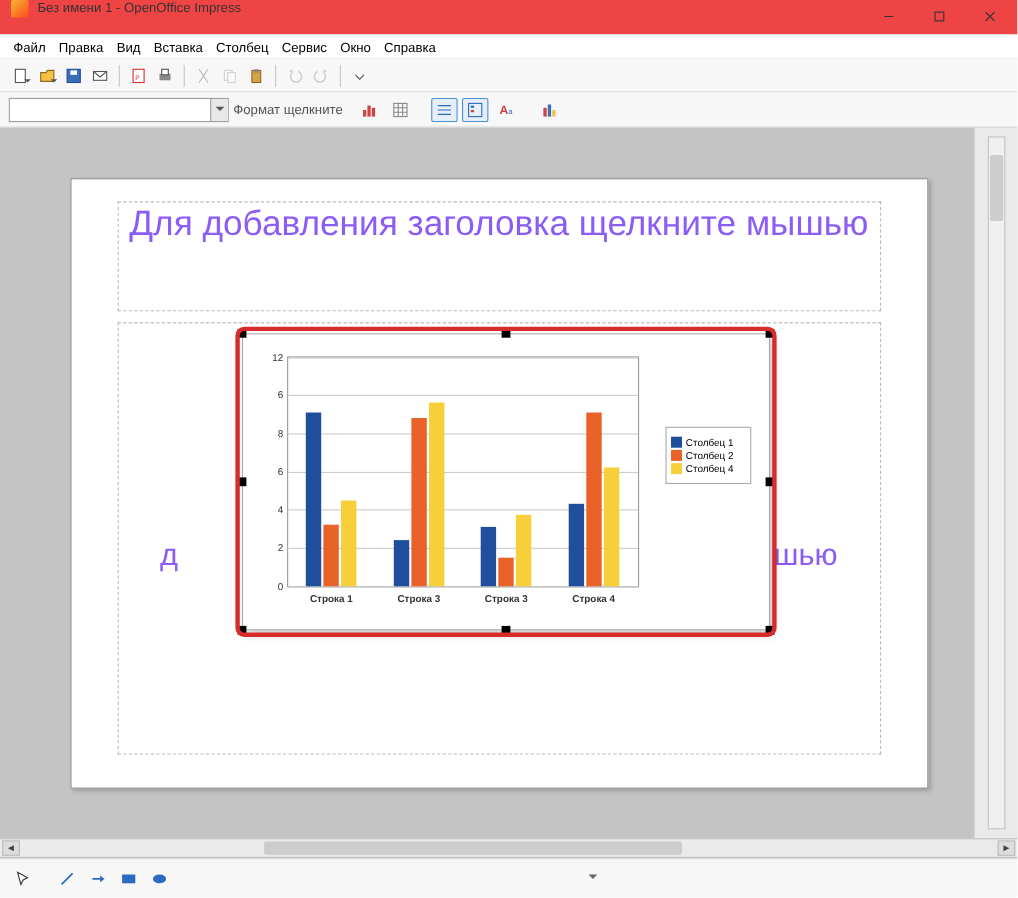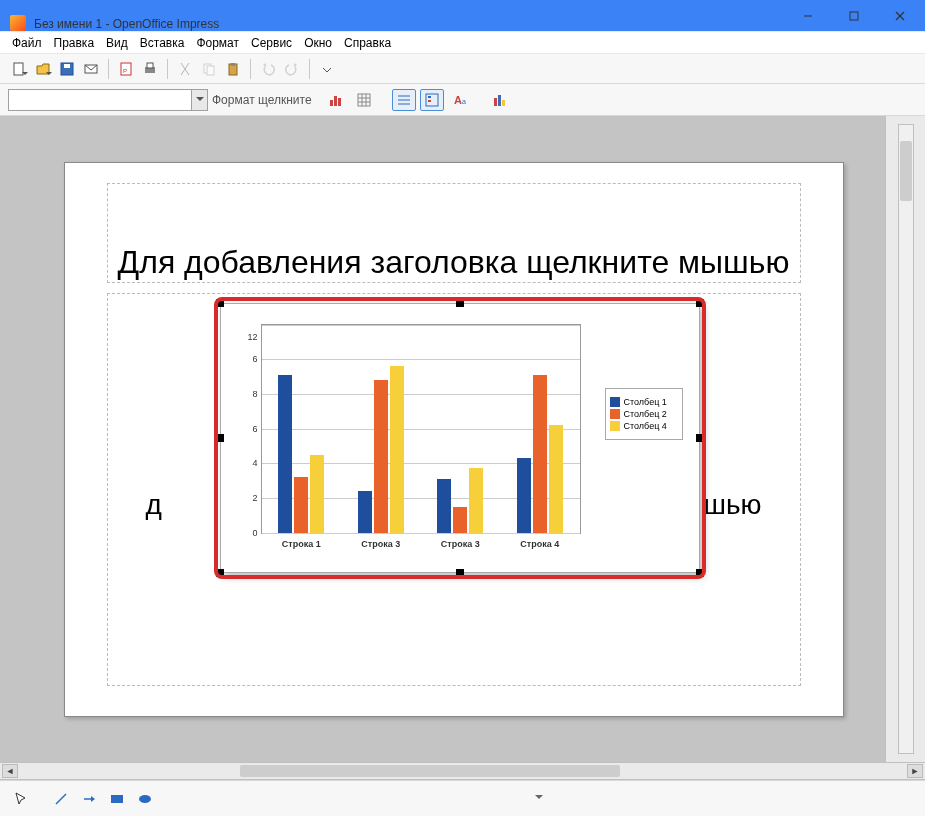--- a/index.html
+++ b/index.html
@@ -1,19 +1,19 @@
 <!DOCTYPE html>
 <html><head>
 <meta charset="utf-8">
 <style>
 * { box-sizing: border-box; margin: 0; padding: 0; }
 body { font-family: "Segoe UI", Tahoma, sans-serif; font-size: 12px; background: #fff; width: 925px; height: 816px; overflow: hidden; position: relative; }
 
 
-.titlebar { height: 32px; background: #3b82f6; display: flex; align-items: flex-end; padding: 0 2px 0 10px; border-bottom: 1px solid #e8e8e8; }
+.titlebar { height: 32px; background: #ef4444; display: flex; align-items: flex-start; padding: 0 2px 0 10px; border-bottom: 1px solid #e8e8e8; }
 .titlebar .app-icon { width: 16px; height: 16px; margin-right: 8px; background: linear-gradient(135deg,#f7b733,#fc4a1a); border-radius: 2px; }
 .titlebar .title { flex: 1; color: #333; font-size: 12px; }
 .titlebar .win-controls { display: flex; }
 .titlebar .win-btn { width: 46px; height: 30px; display: flex; align-items: center; justify-content: center; color: #333; }
 
 
 .menubar { height: 22px; background: #fff; display: flex; align-items: center; padding: 0 6px; border-bottom: 1px solid #e8e8e8; }
 .menubar .menu-item { padding: 2px 6px; cursor: default; }
 
 
@@ -33,21 +33,21 @@
 
 
 .workspace { position: absolute; left: 0; top: 116px; right: 0; bottom: 54px; background: #c4c4c4; overflow: hidden; }
 .right-scrollbar-panel { position: absolute; right: 0; top: 0; width: 40px; bottom: 0; background: #eaeaea; border-left: 1px solid #c0c0c0; }
 .right-scrollbar-panel .sb { position: absolute; left: 12px; top: 8px; width: 16px; bottom: 8px; background: #f0f0f0; border: 1px solid #c0c0c0; }
 .right-scrollbar-panel .sb .thumb { position: absolute; left: 1px; right: 1px; top: 16px; height: 60px; background: #cdcdcd; border-radius: 2px; }
 
 .slide-area { position: absolute; left: 36px; top: 10px; right: 54px; bottom: 10px; display: flex; align-items: center; justify-content: center; }
 .slide { width: 780px; height: 555px; background: #fff; border: 1px solid #888; box-shadow: 2px 2px 4px rgba(0,0,0,0.2); position: relative; }
 
-.placeholder { position: absolute; border: 1px dashed #bbb; display: flex; align-items: flex-end; justify-content: center; text-align: center; color: #000000; font-family: Arial, sans-serif; }
+.placeholder { position: absolute; border: 1px dashed #bbb; display: flex; align-items: flex-start; justify-content: center; text-align: center; color: #8b5cf6; font-family: Arial, sans-serif; }
 .ph-title { left: 42px; top: 20px; right: 42px; height: 100px; font-size: 32px; line-height: 1.2; }
 .ph-content { left: 42px; top: 130px; right: 42px; bottom: 30px; font-size: 28px; }
 .ph-content-text { position: absolute; left: 10px; right: 10px; top: 50%; transform: translateY(-50%); z-index: 0; }
 
 
 .chart-object { position: absolute; left: 155px; top: 140px; width: 480px; height: 270px; z-index: 2; }
 .red-highlight { position: absolute; left: -6px; top: -6px; right: -6px; bottom: -6px; border: 4px solid #d82c2c; border-radius: 8px; pointer-events: none; }
 .chart-inner { position: absolute; left: 0; top: 0; right: 0; bottom: 0; background: #fff; border: 1px solid #aaa; box-shadow: 4px 4px 8px rgba(0,0,0,0.25); }
 .sel-handle { position: absolute; width: 8px; height: 8px; background: #000; }
 .sh-tl { left: -4px; top: -4px; } .sh-tr { right: -4px; top: -4px; }
@@ -105,21 +105,21 @@
         </svg>
       </div>
   </div>
 </div>
 
 <div class="menubar">
   <div class="menu-item"><span>Файл</span></div>
   <div class="menu-item"><span>Правка</span></div>
   <div class="menu-item"><span>Вид</span></div>
   <div class="menu-item"><span>Вставка</span></div>
-  <div class="menu-item"><span>Формат</span></div>
+  <div class="menu-item"><span>Столбец</span></div>
   <div class="menu-item"><span>Сервис</span></div>
   <div class="menu-item"><span>Окно</span></div>
   <div class="menu-item"><span>Справка</span></div>
 </div>
 
 <div class="toolbar">
   <div class="tb-btn dd">
       <svg class="ico">
         <rect x="3" y="2" width="9" height="12" fill="#fff" stroke="#555"></rect>
       </svg>
@@ -268,21 +268,21 @@
                 <div class="y-tick" style="top: 173.333px;">2</div>
                 <div class="grid-line" style="top: 138.667px;"></div>
                 <div class="y-tick" style="top: 138.667px;">4</div>
                 <div class="grid-line" style="top: 104px;"></div>
                 <div class="y-tick" style="top: 104px;">6</div>
                 <div class="grid-line" style="top: 69.3333px;"></div>
                 <div class="y-tick" style="top: 69.3333px;">8</div>
                 <div class="grid-line" style="top: 34.6667px;"></div>
                 <div class="y-tick" style="top: 34.6667px;">6</div>
                 <div class="grid-line" style="top: 0px;"></div>
-                <div class="y-tick" style="top: 12px;">12</div>
+                <div class="y-tick" style="top: 0px;">12</div>
                 <div class="bar c1" style="height: 157.733px; left: 16.75px; width: 14px;"></div>
                 <div class="bar c2" style="height: 55.4667px; left: 32.75px; width: 14px;"></div>
                 <div class="bar c3" style="height: 78px; left: 48.75px; width: 14px;"></div>
                 <div class="x-tick" style="left: 39.75px;">Строка 1</div>
                 <div class="bar c1" style="height: 41.6px; left: 96.25px; width: 14px;"></div>
                 <div class="bar c2" style="height: 152.533px; left: 112.25px; width: 14px;"></div>
                 <div class="bar c3" style="height: 166.4px; left: 128.25px; width: 14px;"></div>
                 <div class="x-tick" style="left: 119.25px;">Строка 3</div>
                 <div class="bar c1" style="height: 53.7333px; left: 175.75px; width: 14px;"></div>
                 <div class="bar c2" style="height: 26px; left: 191.75px; width: 14px;"></div>

